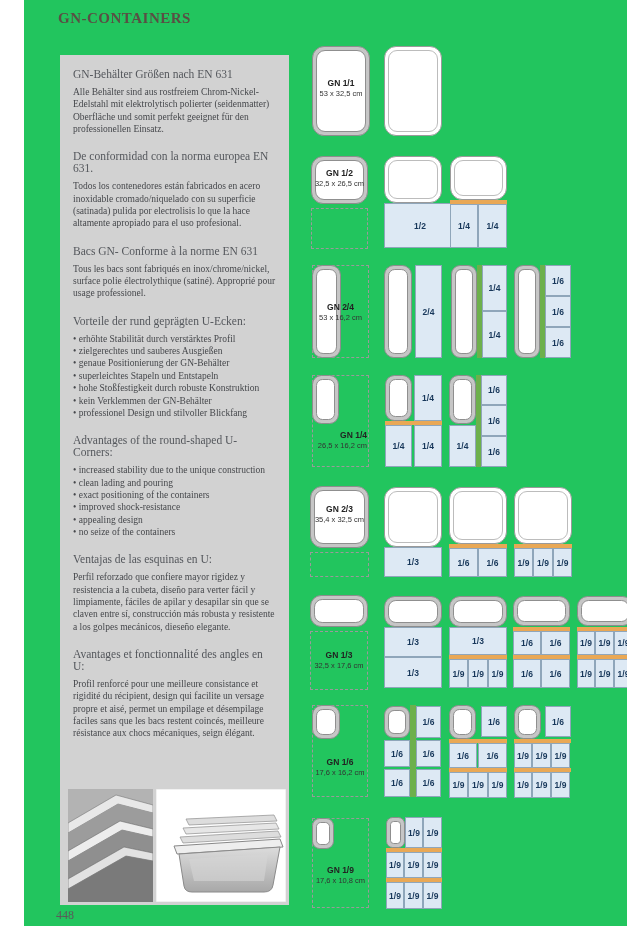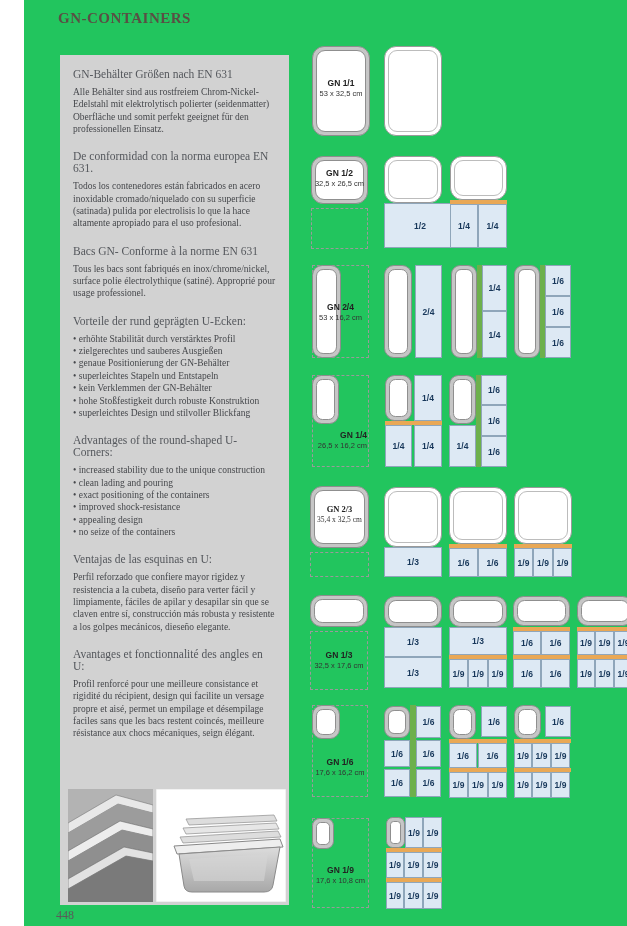--- a/index.html
+++ b/index.html
@@ -55,23 +55,23 @@
           <div class="sec-h">Bacs GN- Conforme à la norme EN 631</div>
           <div class="sec-p">Tous les bacs sont fabriqués en inox/chrome/nickel, surface polie électrolythique (satiné). Approprié pour usage professionel.</div>
         </div>
         <div class="section">
           <div class="sec-h">Vorteile der rund geprägten U-Ecken:</div>
           <ul class="sec-b">
             <li>erhöhte Stabilität durch verstärktes Profil</li>
             <li>zielgerechtes und sauberes Ausgießen</li>
             <li>genaue Positionierung der GN-Behälter</li>
             <li>superleichtes Stapeln und Entstapeln</li>
+            <li>hohe Stoßfestigkeit durch robuste Konstruktion</li>
             <li>kein Verklemmen der GN-Behälter</li>
-            <li>hohe Stoßfestigkeit durch robuste Konstruktion</li>
-            <li>superleichtes Design und stilvoller Blickfang</li>
+            <li>professionel Design und stilvoller Blickfang</li>
           </ul>
         </div>
         <div class="section">
           <div class="sec-h">Advantages of the round-shaped U-Corners:</div>
           <ul class="sec-b">
             <li>increased stability due to the unique construction</li>
             <li>clean lading and pouring</li>
             <li>exact positioning of the containers</li>
             <li>improved shock-resistance</li>
             <li>appealing design</li>
@@ -189,21 +189,21 @@
         <div class="pan-in" style="border-radius: 6.45px;"></div>
       </div>
       <div class="dg vb" style="left: 452px; top: 375px; width: 5px; height: 92px;"></div>
       <div class="dg cell" style="left: 457px; top: 375px; width: 26px; height: 30px;">1/6</div>
       <div class="dg cell" style="left: 457px; top: 405px; width: 26px; height: 31px;">1/6</div>
       <div class="dg cell" style="left: 457px; top: 436px; width: 26px; height: 31px;">1/6</div>
       <div class="dg cell" style="left: 425px; top: 425px; width: 27px; height: 42px;">1/4</div>
       <div class="dg pan" style="left: 286px; top: 486px; width: 59px; height: 62px; border-radius: 12px;">
         <div class="pan-in" style="border-radius: 9px;"></div>
       </div>
-      <div class="dg lbl" style="left: 288px; top: 502px; width: 55px; height: 24px; font-family: Liberation Serif, serif;">
+      <div class="dg lbl" style="left: 288px; top: 502px; width: 55px; height: 24px;">
         <div class="lbl-name">GN 2/3</div>
         <div class="lbl-dims">35,4 x 32,5 cm</div>
       </div>
       <div class="dg dash" style="left: 286px; top: 552px; width: 59px; height: 25px;"></div>
       <div class="dg pan2" style="left: 360px; top: 487px; width: 58px; height: 60px; border-radius: 12px;">
         <div class="pan-in" style="border-radius: 9px;"></div>
       </div>
       <div class="dg cell" style="left: 360px; top: 547px; width: 58px; height: 30px;">1/3</div>
       <div class="dg pan2" style="left: 425px; top: 487px; width: 58px; height: 57px; border-radius: 12px;">
         <div class="pan-in" style="border-radius: 9px;"></div>

